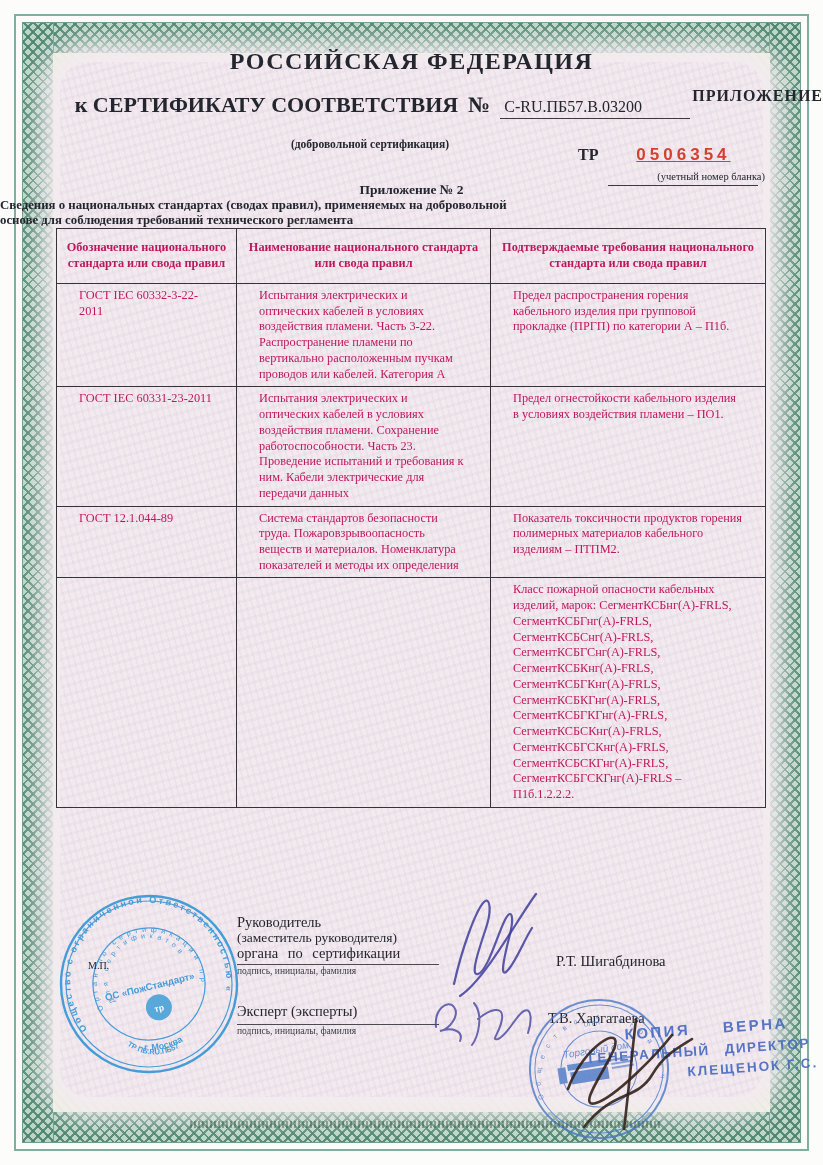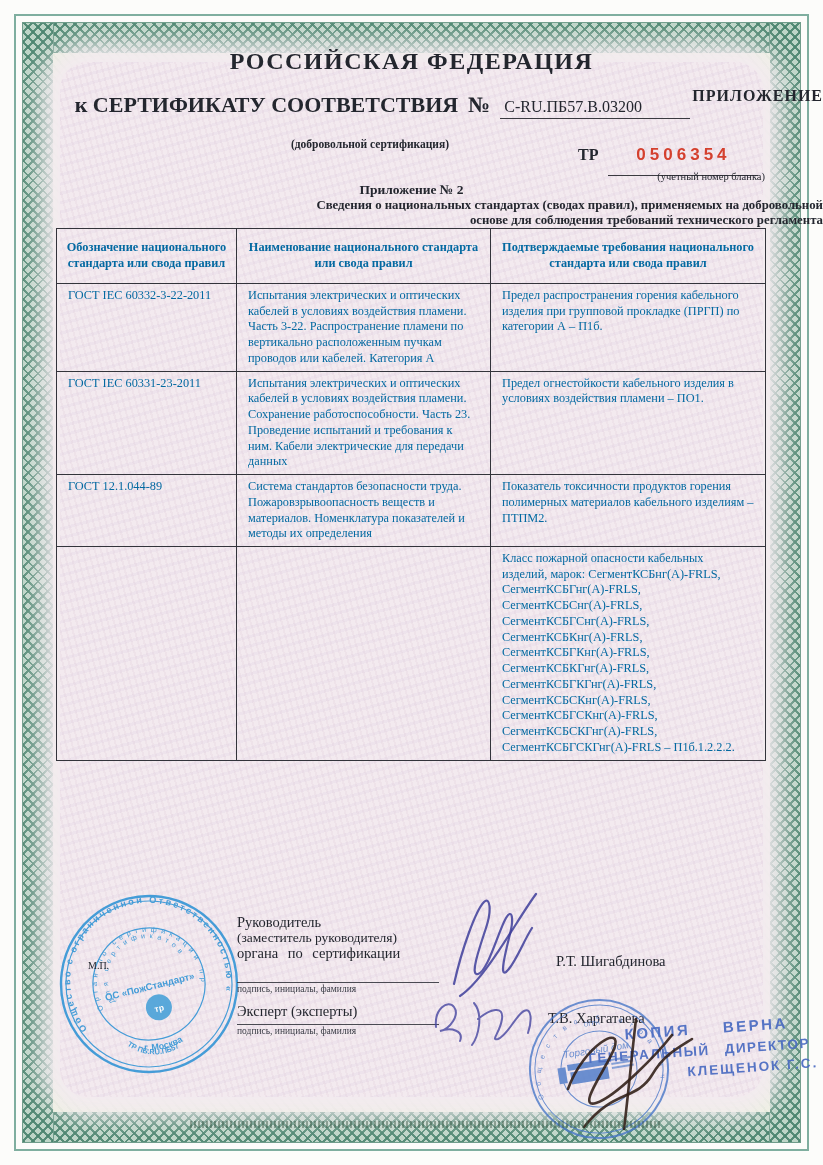--- a/index.html
+++ b/index.html
@@ -28,37 +28,37 @@
   .country-title{top:48px;left:0;right:0;text-align:center;font-size:24px;font-weight:bold;letter-spacing:1.5px;}
   .appendix-word{top:87px;left:0;right:0;text-align:right;font-size:16px;font-weight:bold;letter-spacing:1px;}
   .cert-line{top:92px;left:0;right:58px;display:flex;justify-content:center;align-items:baseline;gap:10px;}
   .cert-phrase{font-size:22px;font-weight:bold;}
   .num-sign{font-size:22px;font-weight:bold;}
   .cert-number{font-size:16px;min-width:182px;text-align:left;border-bottom:1.5px solid #3a3a40;padding:0 4px 2px 4px;}
   .mand-note{top:138px;left:150px;width:440px;text-align:center;font-size:11.5px;font-weight:bold;}
   .tr-row{top:145px;left:578px;display:flex;align-items:baseline;gap:10px;}
   .tr-label{font-size:16px;font-weight:bold;}
   .blank-number{width:150px;text-align:center;border-bottom:1.5px solid #3a3a40;color:#d4402e;
-        font-family:"Liberation Sans",sans-serif;font-weight:bold;font-size:17px;letter-spacing:4px;padding-bottom:10px;}
+        font-family:"Liberation Sans",sans-serif;font-weight:bold;font-size:17px;letter-spacing:4px;padding-bottom:20px;text-decoration:underline;}
   .blank-note{top:171px;left:613px;width:152px;text-align:right;font-size:10.5px;}
   .app-title{top:182px;left:0;right:0;text-align:center;font-size:13.5px;font-weight:bold;}
-  .app-sub{top:198px;left:0;right:0;text-align:right;font-size:12.8px;font-weight:bold;line-height:1.18;padding-left:11px;}
+  .app-sub{top:198px;left:0;right:0;text-align:left;font-size:12.8px;font-weight:bold;line-height:1.18;}
   
   .std-table{position:absolute;left:56px;top:228px;width:709px;border-collapse:collapse;table-layout:fixed;
-        font-size:12.3px;color:#0369a1;}
-  .std-table th,.std-table td{border:1.4px solid #33343b;padding:4px 11px;vertical-align:top;line-height:1.28;}
+        font-size:12.3px;color:#be185d;}
+  .std-table th,.std-table td{border:1.4px solid #33343b;padding:4px 22px;vertical-align:top;line-height:1.28;}
   .std-table th{font-weight:bold;text-align:center;vertical-align:middle;padding:2px 6px;}
   .std-table thead tr{height:55px;}
   tr.h77{height:77px;} tr.h66{height:66px;} tr.h50{height:50px;} tr.h192{height:192px;}
   td.req{white-space:pre-line;}
   
   .seal-mark{top:960px;left:88px;font-size:10px;}
   .head-block{top:914px;left:237px;width:202px;font-size:14.5px;line-height:1.12;}
   .head-block .l2{font-size:13.5px;}
-  .head-block .l3{word-spacing:6px;border-bottom:1.2px solid #4a4a52;padding-bottom:20px;}
+  .head-block .l3{word-spacing:6px;border-bottom:1.2px solid #4a4a52;padding-bottom:2px;}
   .sig-caption{font-size:9.5px;color:#3a3d46;padding-top:1px;}
   .head-name{top:953px;left:556px;font-size:14.5px;}
   .expert-block{top:1003px;left:237px;width:202px;font-size:14.5px;}
   .expert-block .lbl{border-bottom:1.2px solid #4a4a52;padding-bottom:4px;}
   .expert-name{top:1010px;left:548px;font-size:14.5px;}
   
   .stamp-left{top:893px;left:58px;width:182px;height:182px;transform:rotate(-14deg);opacity:.88;}
   .stamp-company{top:998px;left:528px;width:142px;height:142px;transform:rotate(-9deg);opacity:.8;}
   svg text{font-family:"Liberation Sans",sans-serif;}
   .copy-stamp{top:1018px;left:588px;width:232px;transform:rotate(-4deg);color:#4b6cc2;opacity:.93;

